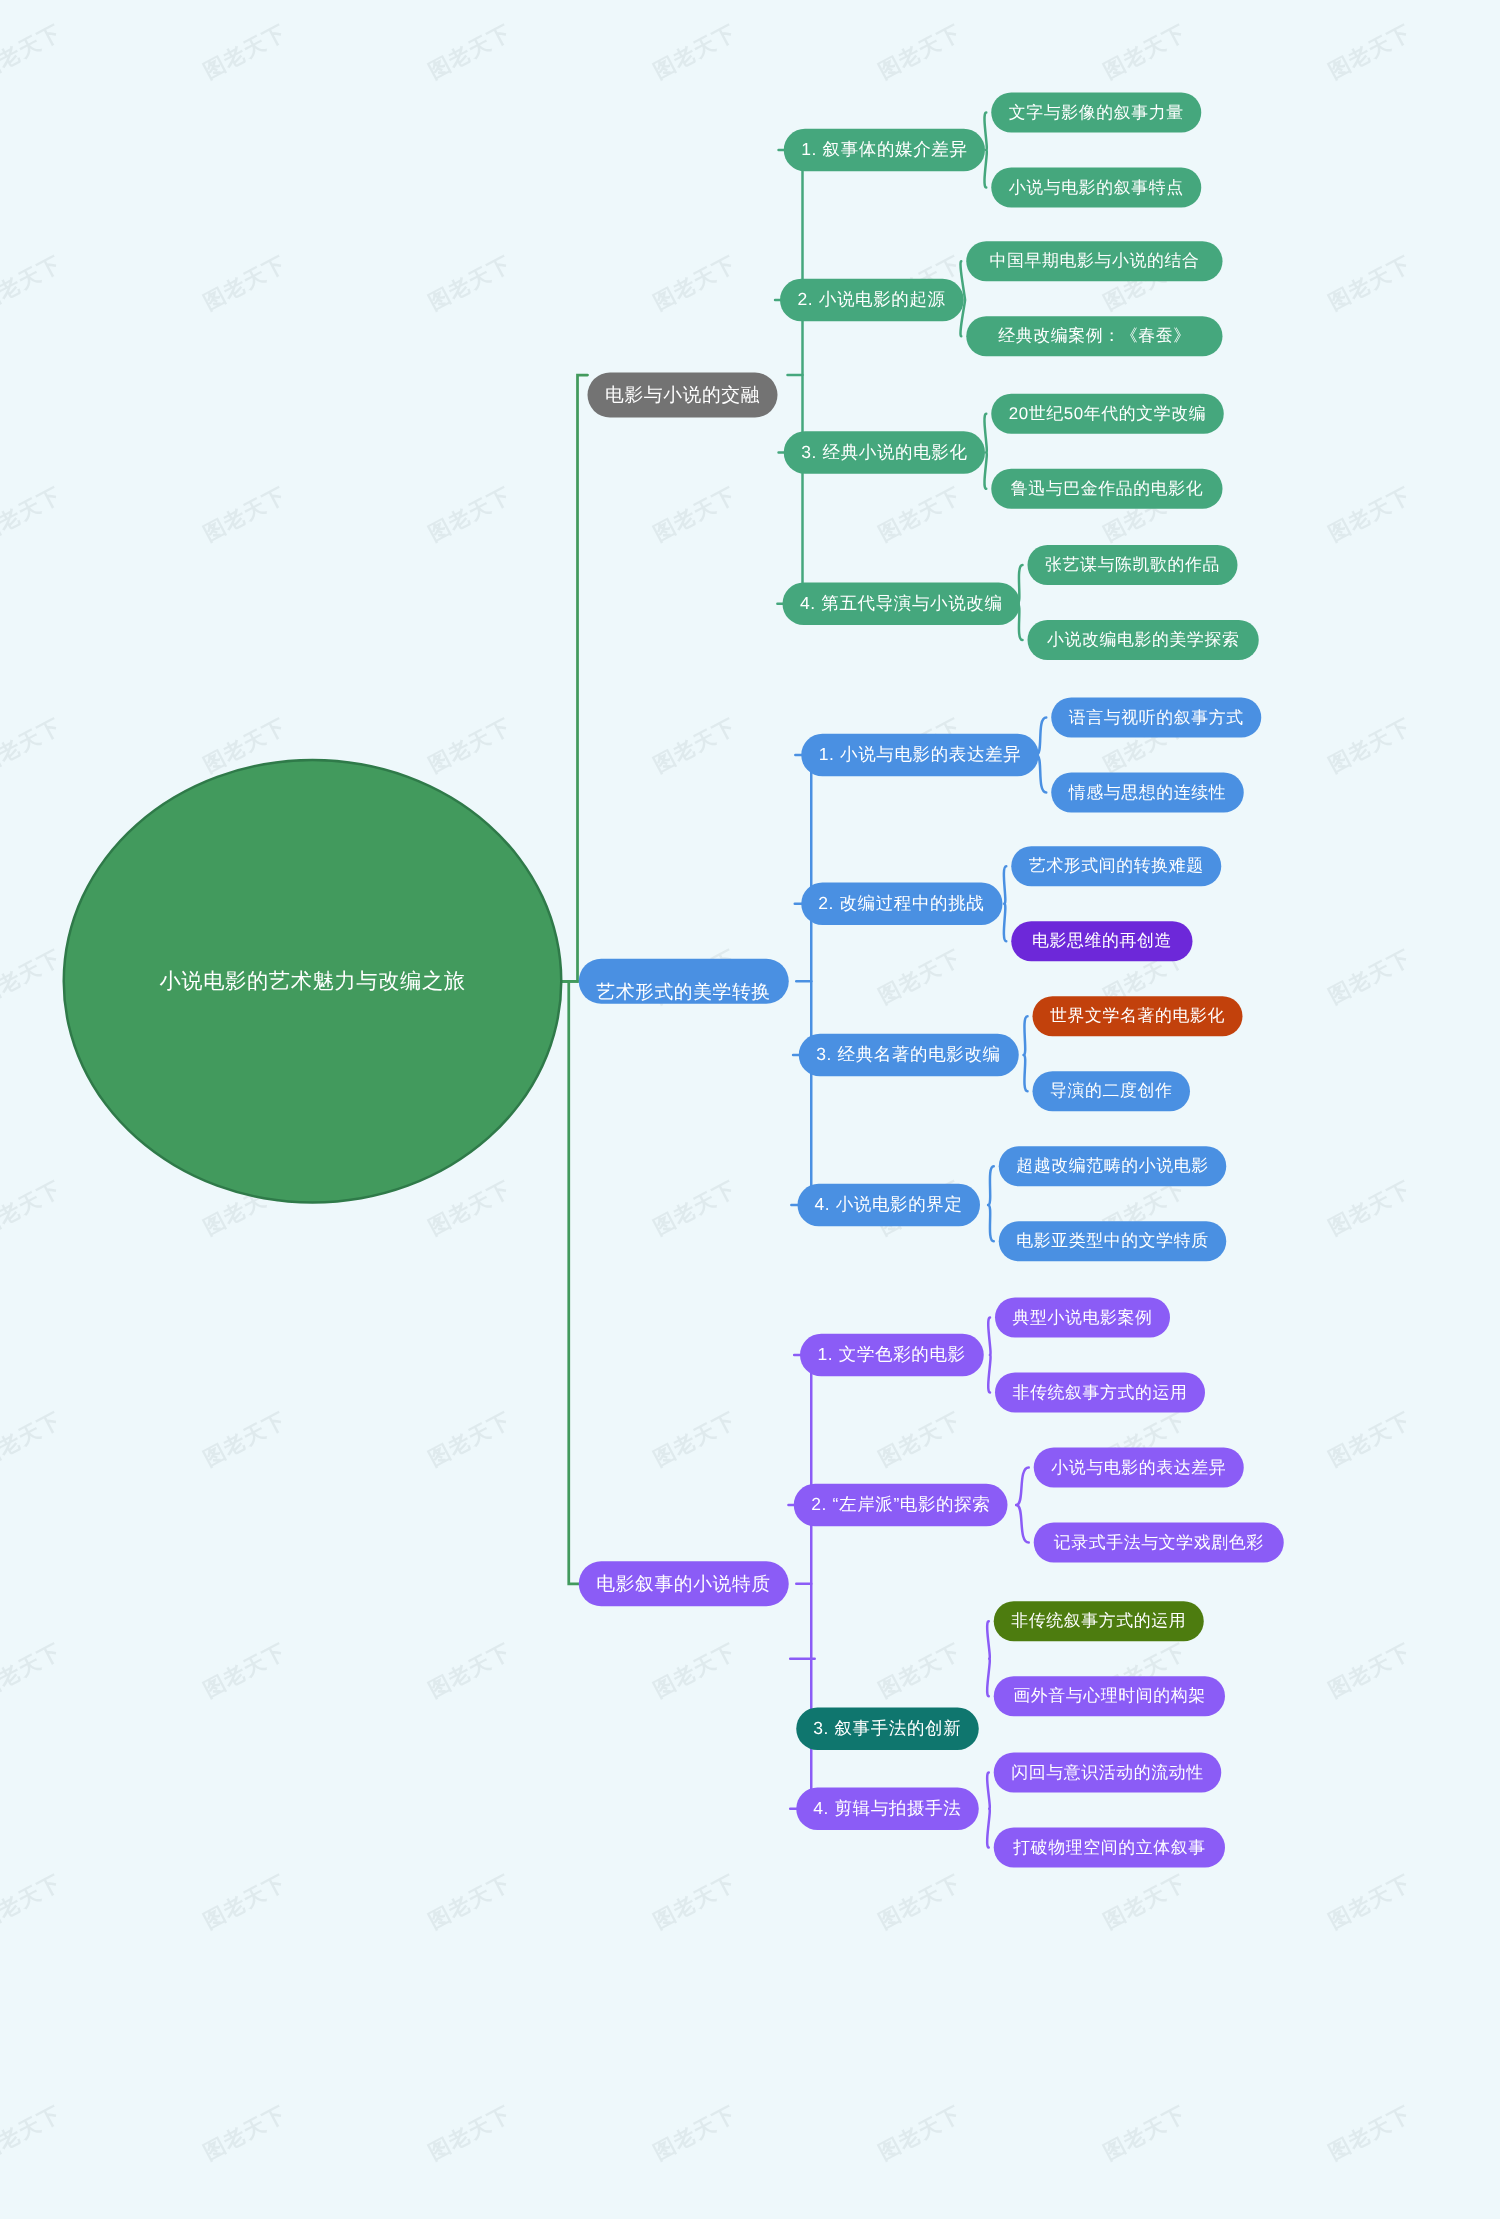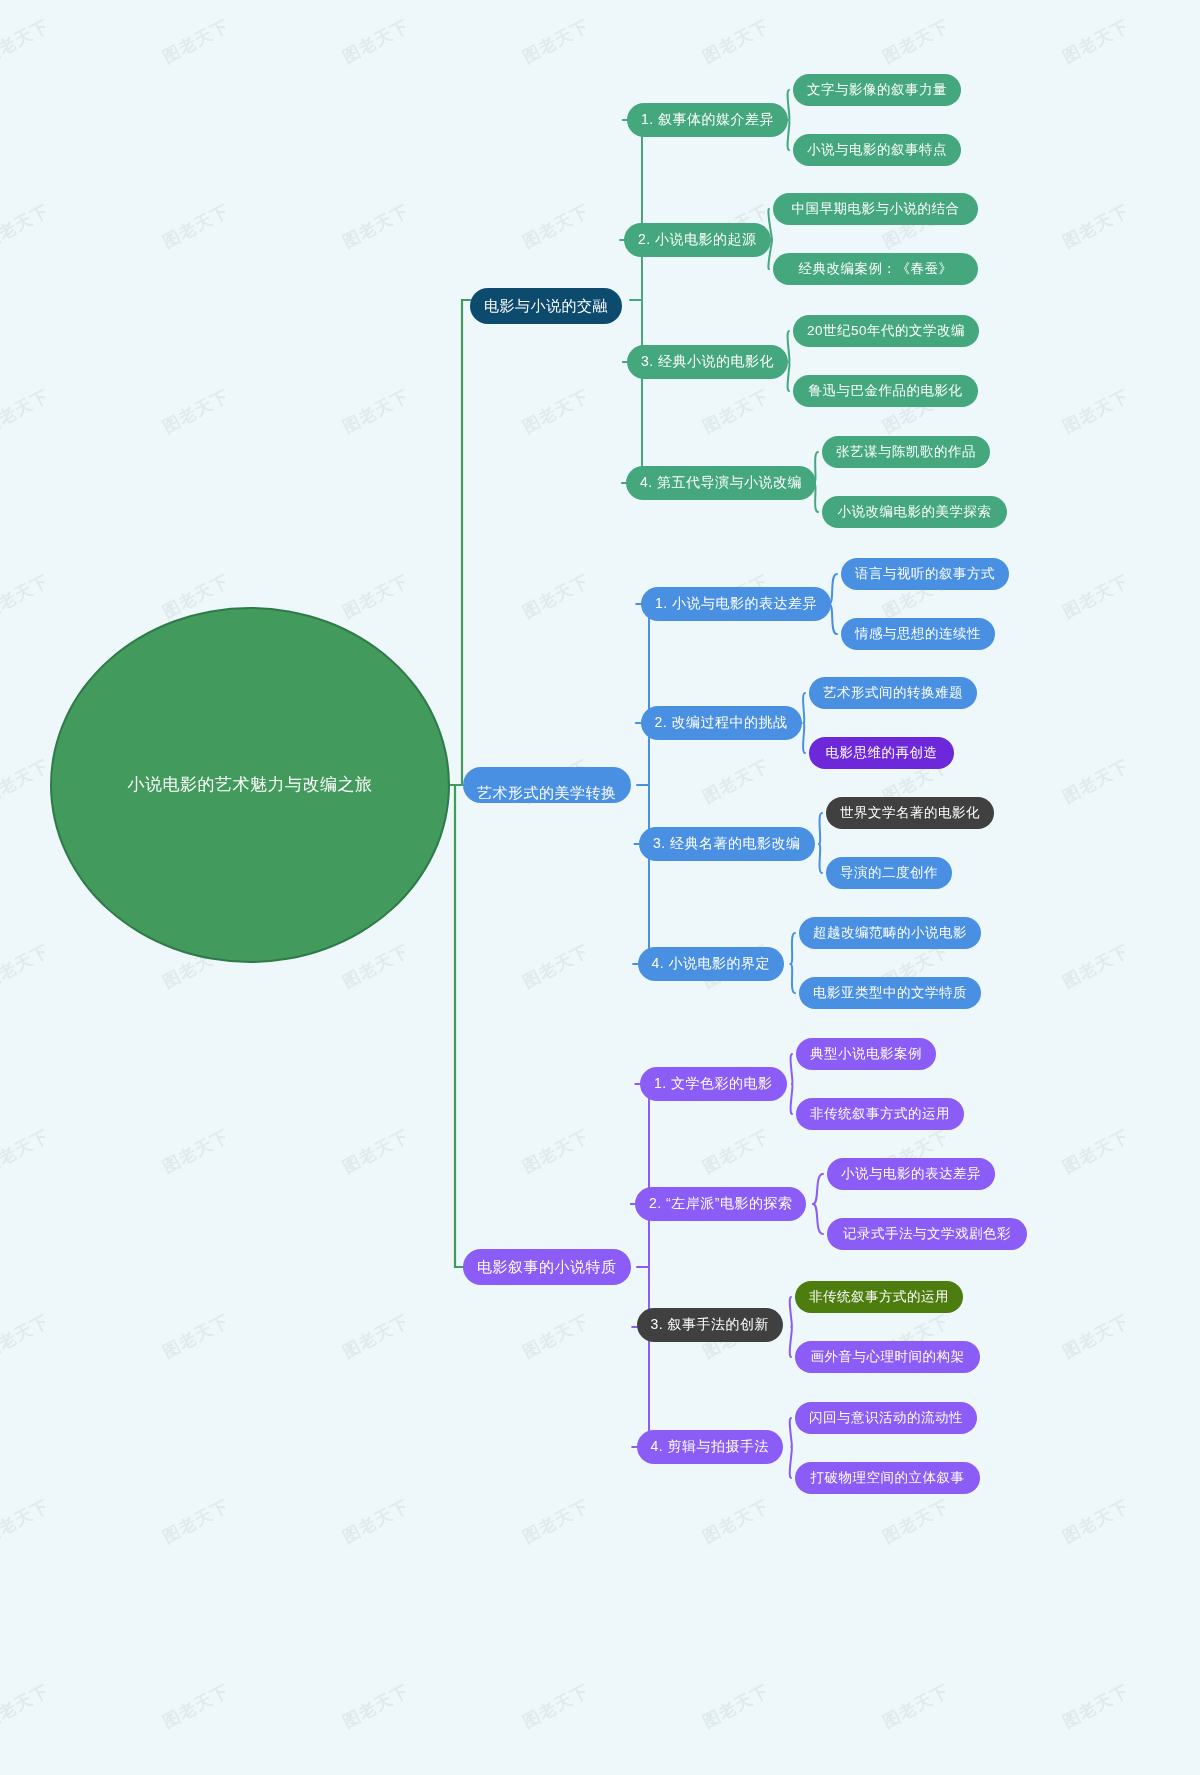--- a/index.html
+++ b/index.html
@@ -186,21 +186,21 @@
       <path d="M 791.5 1327 C 793.25 1327, 787.25 1297, 791 1297" fill="none" stroke="#8b5cf6" stroke-width="2" stroke-linecap="round"></path>
       <path d="M 791.5 1327 C 793.25 1327, 787.25 1357, 791 1357" fill="none" stroke="#8b5cf6" stroke-width="2" stroke-linecap="round"></path>
       <path d="M 649 1447 C 663 1447, 618.5 1447, 636.5 1447" fill="none" stroke="#8b5cf6" stroke-width="2" stroke-linecap="round"></path>
       <path d="M 791.5 1447 C 793.25 1447, 787.25 1418, 791 1418" fill="none" stroke="#8b5cf6" stroke-width="2" stroke-linecap="round"></path>
       <path d="M 791.5 1447 C 793.25 1447, 787.25 1478, 791 1478" fill="none" stroke="#8b5cf6" stroke-width="2" stroke-linecap="round"></path>
     </svg>
   <div id="nodes">
       <div class="node root" style="left: 50px; top: 607px; width: 400px; height: 356px;">
         <span>小说电影的艺术魅力与改编之旅</span>
       </div>
-      <div class="node pill g1 lvl1" style="left: 470px; top: 288px; min-width: 144px; background: #0c4a6e;">
+      <div class="node pill g1 lvl1" style="left: 470px; top: 298px; min-width: 144px; background: #737373;">
         <span>电影与小说的交融</span>
       </div>
       <div class="node pill g2 lvl2" style="left: 627px; top: 103px; min-width: 142px; background: rgb(69, 167, 125);">
         <span>1. 叙事体的媒介差异</span>
       </div>
       <div class="node pill g3 lvl3" style="left: 793px; top: 74px; min-width: 165px; background: rgb(69, 167, 125);">
         <span>文字与影像的叙事力量</span>
       </div>
       <div class="node pill g3 lvl3" style="left: 793px; top: 134px; min-width: 165px; background: rgb(69, 167, 125);">
         <span>小说与电影的叙事特点</span>
@@ -249,21 +249,21 @@
       </div>
       <div class="node pill g3 lvl3" style="left: 809px; top: 677px; min-width: 165px; background: rgb(74, 144, 226);">
         <span>艺术形式间的转换难题</span>
       </div>
       <div class="node pill g3 lvl3" style="left: 809px; top: 737px; min-width: 145px; background: #6d28d9;">
         <span>电影思维的再创造</span>
       </div>
       <div class="node pill g2 lvl2" style="left: 639px; top: 827px; min-width: 160px; background: rgb(74, 144, 226);">
         <span>3. 经典名著的电影改编</span>
       </div>
-      <div class="node pill g3 lvl3" style="left: 826px; top: 797px; min-width: 165px; background: #404040;">
+      <div class="node pill g3 lvl3" style="left: 826px; top: 797px; min-width: 165px; background: #c2410c;">
         <span>世界文学名著的电影化</span>
       </div>
       <div class="node pill g3 lvl3" style="left: 826px; top: 857px; min-width: 122px; background: rgb(74, 144, 226);">
         <span>导演的二度创作</span>
       </div>
       <div class="node pill g2 lvl2" style="left: 637.5px; top: 947px; min-width: 133px; background: rgb(74, 144, 226);">
         <span>4. 小说电影的界定</span>
       </div>
       <div class="node pill g3 lvl3" style="left: 799px; top: 917px; min-width: 178px; background: rgb(74, 144, 226);">
         <span>超越改编范畴的小说电影</span>
@@ -285,21 +285,21 @@
       </div>
       <div class="node pill g2 lvl2" style="left: 635px; top: 1187px; min-width: 158px; background: rgb(139, 92, 246);">
         <span>2. “左岸派”电影的探索</span>
       </div>
       <div class="node pill g3 lvl3" style="left: 827px; top: 1158px; min-width: 150px; background: rgb(139, 92, 246);">
         <span>小说与电影的表达差异</span>
       </div>
       <div class="node pill g3 lvl3" style="left: 827px; top: 1218px; min-width: 200px; background: rgb(139, 92, 246);">
         <span>记录式手法与文学戏剧色彩</span>
       </div>
-      <div class="node pill g2 lvl2" style="left: 636.5px; top: 1308px; min-width: 135px; background: #404040;">
+      <div class="node pill g2 lvl2" style="left: 636.5px; top: 1366px; min-width: 135px; background: #0f766e;">
         <span>3. 叙事手法的创新</span>
       </div>
       <div class="node pill g3 lvl3" style="left: 795px; top: 1281px; min-width: 165px; background: #4d7c0f;">
         <span>非传统叙事方式的运用</span>
       </div>
       <div class="node pill g3 lvl3" style="left: 795px; top: 1341px; min-width: 185px; background: rgb(139, 92, 246);">
         <span>画外音与心理时间的构架</span>
       </div>
       <div class="node pill g2 lvl2" style="left: 636.5px; top: 1430px; min-width: 135px; background: rgb(139, 92, 246);">
         <span>4. 剪辑与拍摄手法</span>

